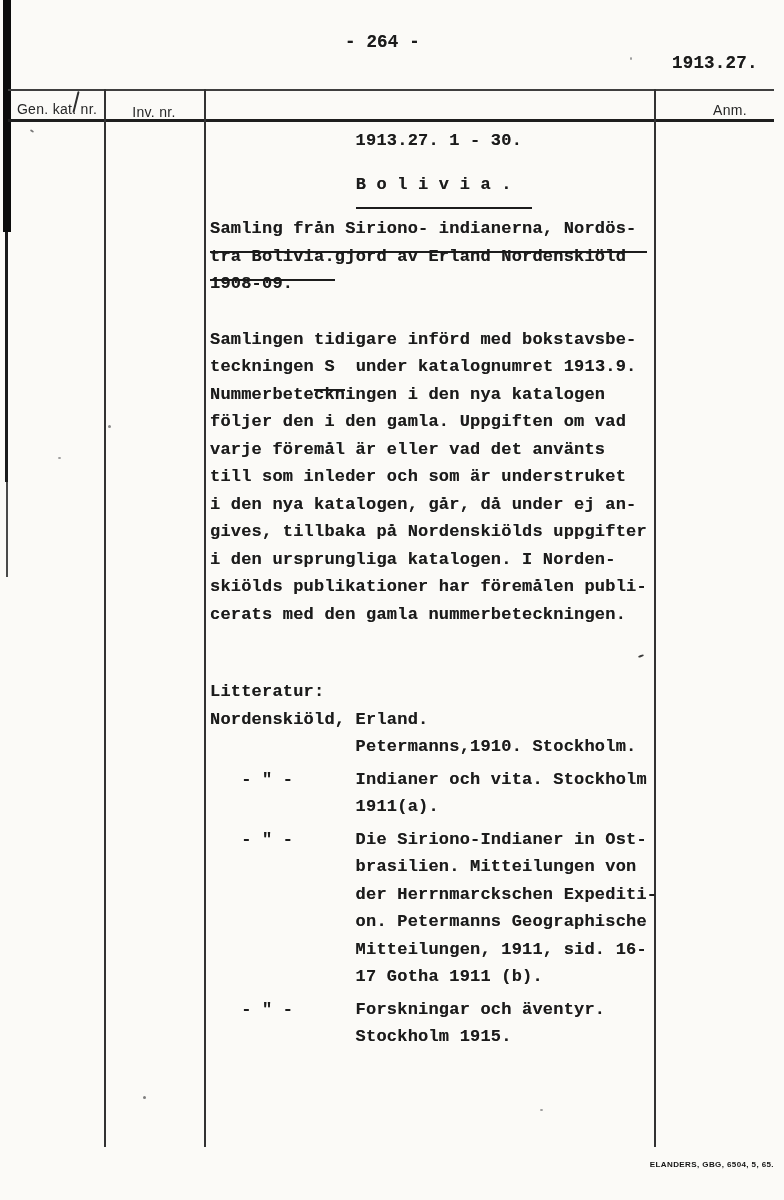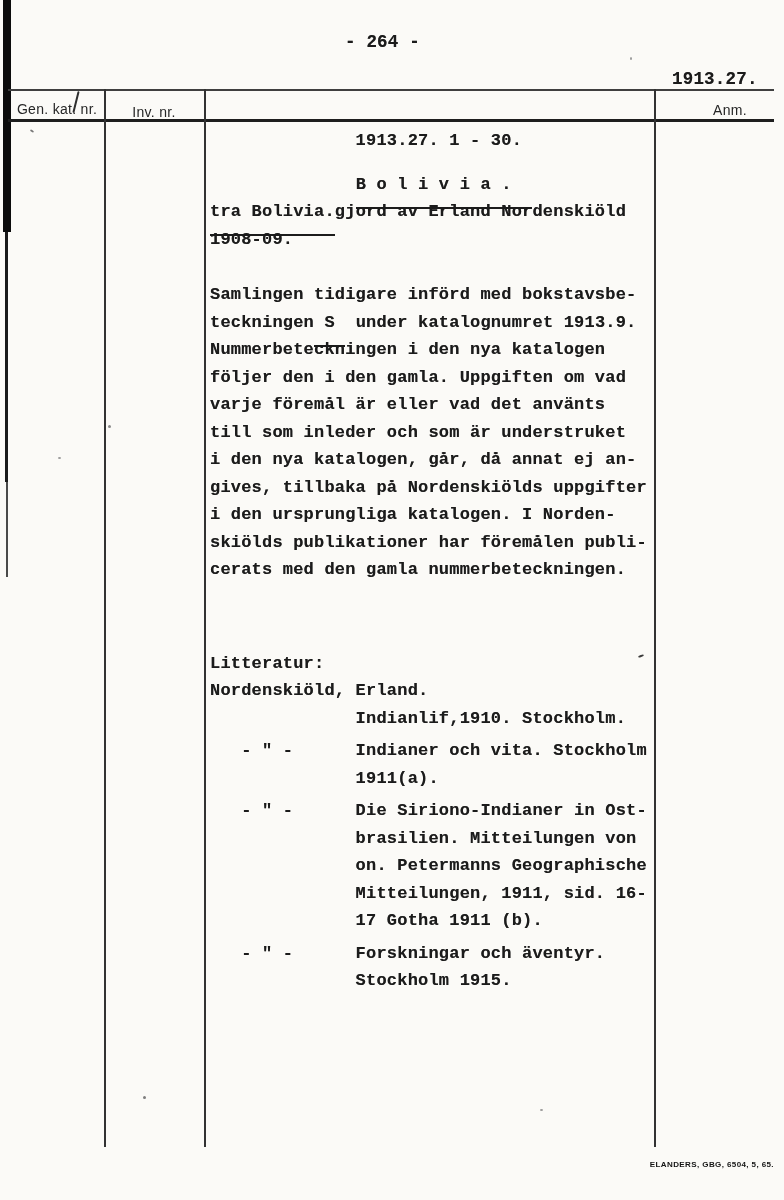--- a/index.html
+++ b/index.html
@@ -43,33 +43,33 @@
     font-size:14px; color:#262626; letter-spacing:0.3px;
   }
   .lbl-genkat { left:12px;  top:101px; width:90px;  text-align:center; }
   .lbl-invnr  { left:106px; top:104px; width:96px;  text-align:center; }
   .lbl-anm    { left:656px; top:102px; width:100px; text-align:center;padding-left:48px; }
 
   
   .tw { white-space:pre; font-weight:bold; letter-spacing:0.2px;
         text-shadow:0 0 0.5px rgba(20,20,20,0.55); }
   .page-number { position:absolute; left:345px; top:32px; font-size:17.5px; }
-  .catalog-number-top { position:absolute; left:672px; top:53px; font-size:17.5px;margin-top:16px; }
+  .catalog-number-top { position:absolute; left:672px; top:53px; font-size:17.5px; }
 
   
   .typed-column {
     position:absolute; left:210px; top:122px; width:470px;
     font-size:17px; line-height:27.5px; padding-top:5px;
   }
   .typed-column .tw { min-height:27.5px; }
   .u { border-bottom:2px solid #1c1c1c; padding-bottom:13px; }
   .mt-country { margin-top:16px; }
   .mt-title   { margin-top:17px; }
   .mt-para    { margin-top:28px; }
-  .mt-lit     { margin-top:66px; }
+  .mt-lit     { margin-top:50px; }
   .mt-entry   { margin-top:5px; }
 
   
   .printer-mark {
     position:absolute; left:644px; top:1160px; width:130px;
     font-family:"Liberation Sans", sans-serif;
     font-size:8px; font-weight:bold; letter-spacing:0.4px;
     color:#141414; text-align:right; white-space:nowrap;
   }
 </style>
@@ -100,42 +100,44 @@
 <div class="form-label lbl-genkat">Gen. kat. nr.</div>
 <div class="form-label lbl-invnr">Inv. nr.</div>
 <div class="form-label lbl-anm">Anm.</div>
 
 <div class="typed-column">
 
   <div class="tw">              1913.27. 1 - 30.</div>
 
   <div class="tw mt-country"><span>              </span><span class="u">B o l i v i a .  </span></div>
 
+  <div class="tw mt-title"><span class="u">Samling från Siriono- indianerna, Nordös- </span></div>
   <div class="tw"><span class="u">tra Bolivia.</span><span>gjord av Erland Nordenskiöld</span></div>
   <div class="tw">1908-09.</div>
 
   <div class="tw mt-para">Samlingen tidigare införd med bokstavsbe-</div>
   <div class="tw"><span>teckningen</span><span class="u"> S </span><span> under katalognumret 1913.9.</span></div>
   <div class="tw">Nummerbeteckningen i den nya katalogen</div>
   <div class="tw">följer den i den gamla. Uppgiften om vad</div>
   <div class="tw">varje föremål är eller vad det använts</div>
   <div class="tw">till som inleder och som är understruket</div>
-  <div class="tw">i den nya katalogen, går, då annat ej an-</div>
+  <div class="tw">i den nya katalogen, går, då under ej an-</div>
   <div class="tw">gives, tillbaka på Nordenskiölds uppgifter</div>
   <div class="tw">i den ursprungliga katalogen. I Norden-</div>
   <div class="tw">skiölds publikationer har föremålen publi-</div>
   <div class="tw">cerats med den gamla nummerbeteckningen.</div>
 
   <div class="tw mt-lit">Litteratur:</div>
   <div class="tw">Nordenskiöld, Erland.</div>
-  <div class="tw">              Indianlif,1910. Stockholm.</div>
+  <div class="tw">              Petermanns,1910. Stockholm.</div>
   <div class="tw mt-entry">   - " -      Indianer och vita. Stockholm</div>
   <div class="tw">              1911(a).</div>
   <div class="tw mt-entry">   - " -      Die Siriono-Indianer in Ost-</div>
   <div class="tw">              brasilien. Mitteilungen von</div>
+  <div class="tw">              der Herrnmarckschen Expediti-</div>
   <div class="tw">              on. Petermanns Geographische</div>
   <div class="tw">              Mitteilungen, 1911, sid. 16-</div>
   <div class="tw">              17 Gotha 1911 (b).</div>
   <div class="tw mt-entry">   - " -      Forskningar och äventyr.</div>
   <div class="tw">              Stockholm 1915.</div>
 
 </div>
 
 <div class="printer-mark">ELANDERS, GBG, 6504, 5, 65.</div>
 

